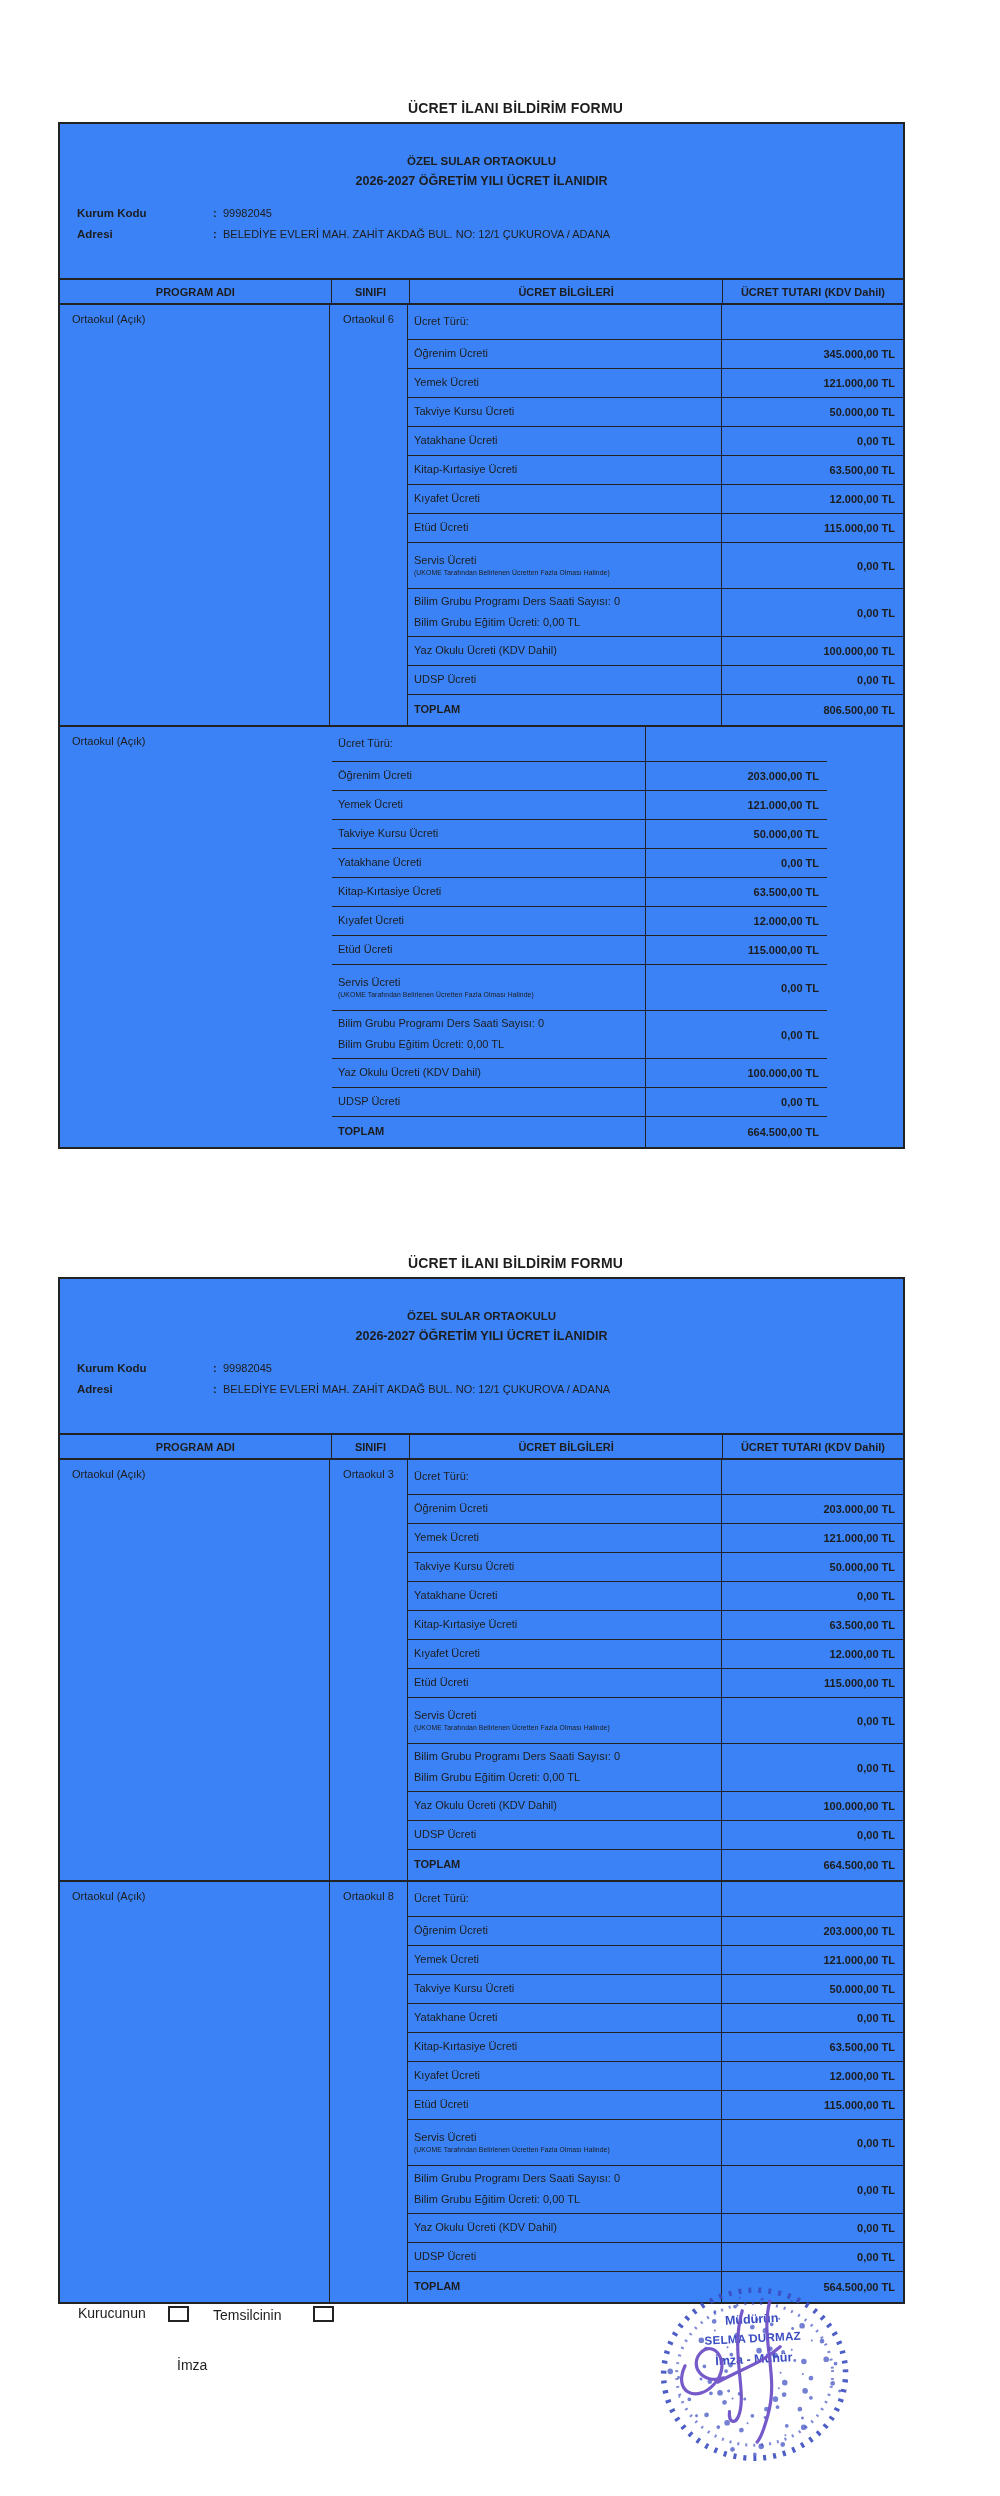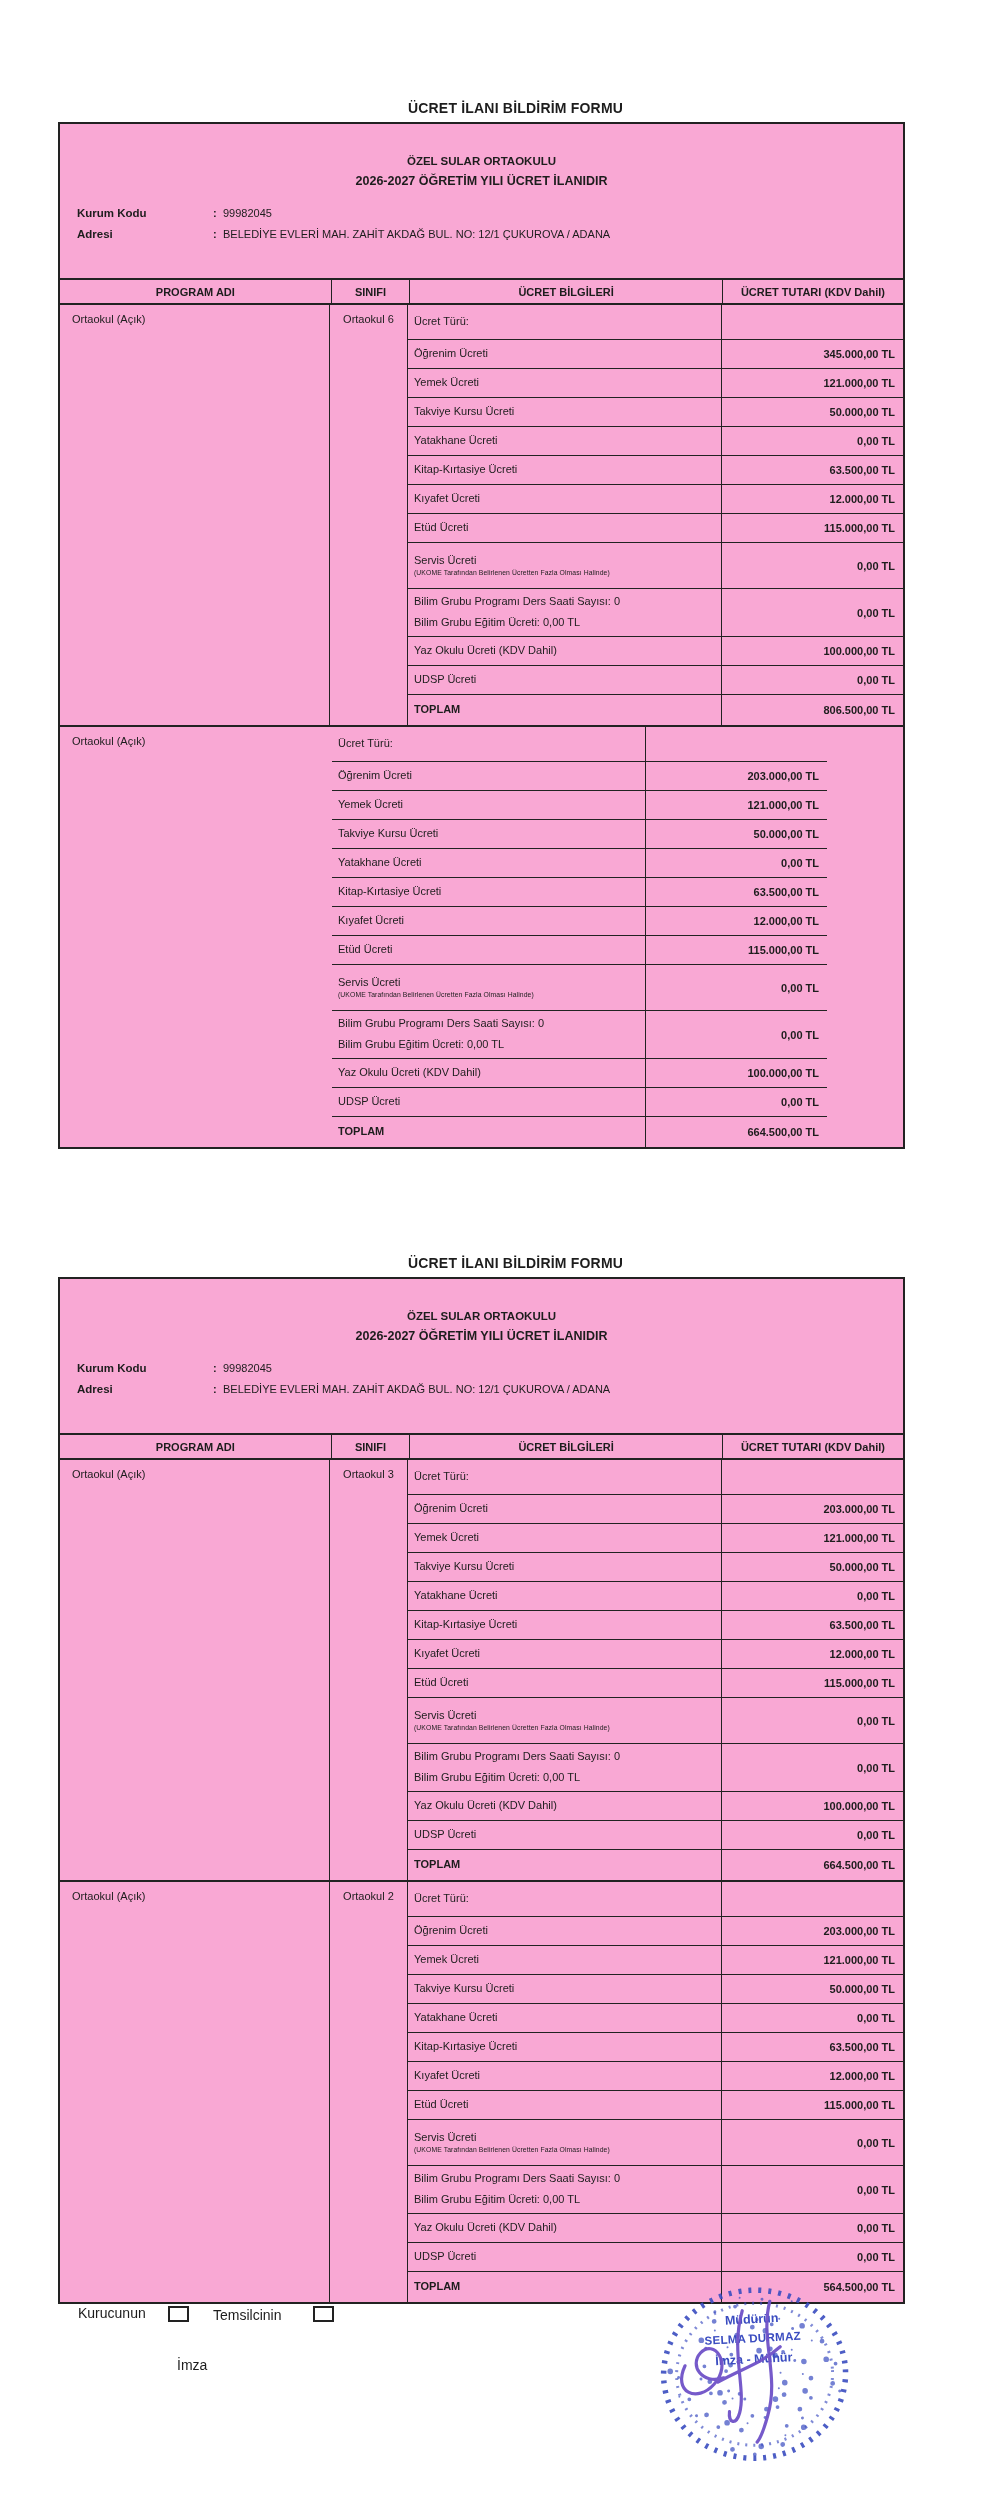--- a/index.html
+++ b/index.html
@@ -4,21 +4,21 @@
 <style>
   html,body{margin:0;padding:0}
   body{
     width:1000px;height:2496px;position:relative;background:#ffffff;
     font-family:"Liberation Sans", sans-serif;color:#1d1d1d;overflow:hidden;
     --ink:#222222;--stamp-blue:#3a4cc0;--sig-purple:#6f52c8;
   }
   *{box-sizing:border-box}
   .page{position:absolute;left:0;width:1000px}
   .form-title{width:847px;margin-left:92px;text-align:center;font-size:14px;font-weight:bold;letter-spacing:.2px}
-  .outer-box{margin-left:58px;margin-top:6px;width:847px;border:2px solid var(--ink);background:#f9a8d4}
+  .outer-box{margin-left:58px;margin-top:6px;width:847px;border:2px solid var(--ink);background:#3b82f6}
   
   .info{height:154px;position:relative;font-size:11px}
   .school1{text-align:center;font-weight:bold;font-size:11.5px;padding-top:31px}
   .school2{text-align:center;font-weight:bold;font-size:12.5px;margin-top:7px}
   .kv{margin-left:17px;margin-top:19px}
   .kv + .kv{margin-top:9px}
   .k{display:inline-block;width:136px;font-weight:bold;font-size:11.5px;vertical-align:top}
   .c{display:inline-block;width:10px;font-weight:bold}
   .v{font-size:11px}
   
@@ -523,21 +523,21 @@
     </div>
   </div>
 </div>
   </div>
 
   <div class="block">
     <div class="bcol program">
       <span>Ortaokul (Açık)</span>
     </div>
     <div class="bcol sinif">
-      <span>Ortaokul 2</span>
+      <span>Ortaokul 8</span>
     </div>
     <div class="bcol fees">
   <div class="frow t-head">
     <div class="fcell flabel">
       <span class="l1">Ücret Türü:</span>
 
     </div>
     <div class="fcell fvalue">
       <span></span>
     </div>

